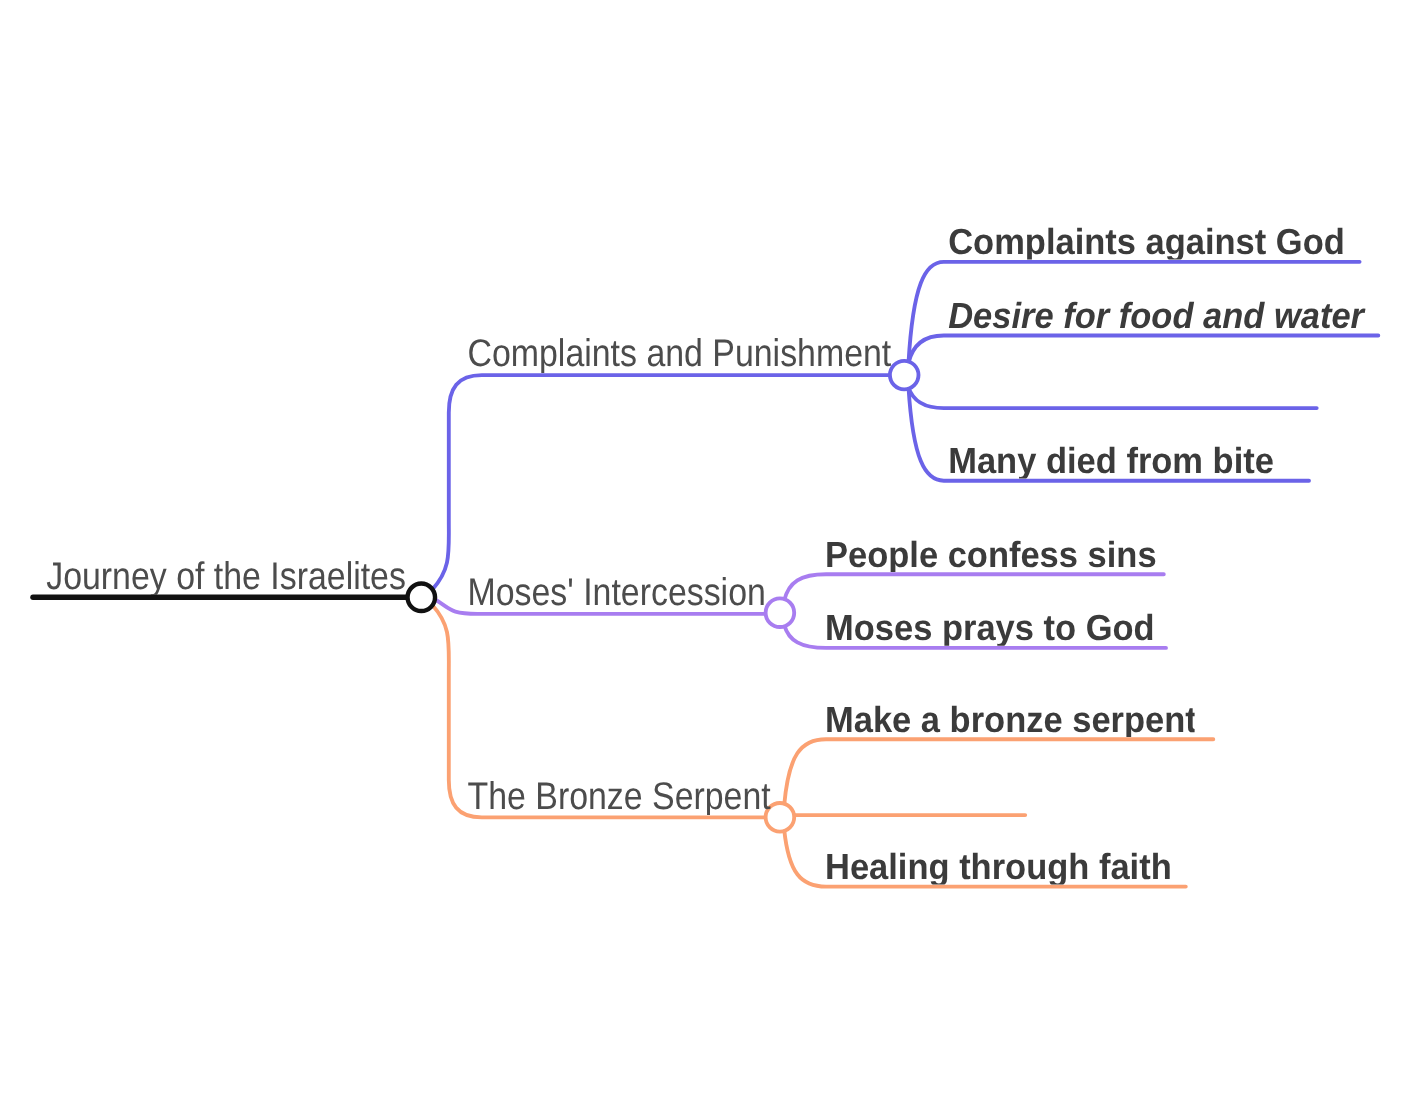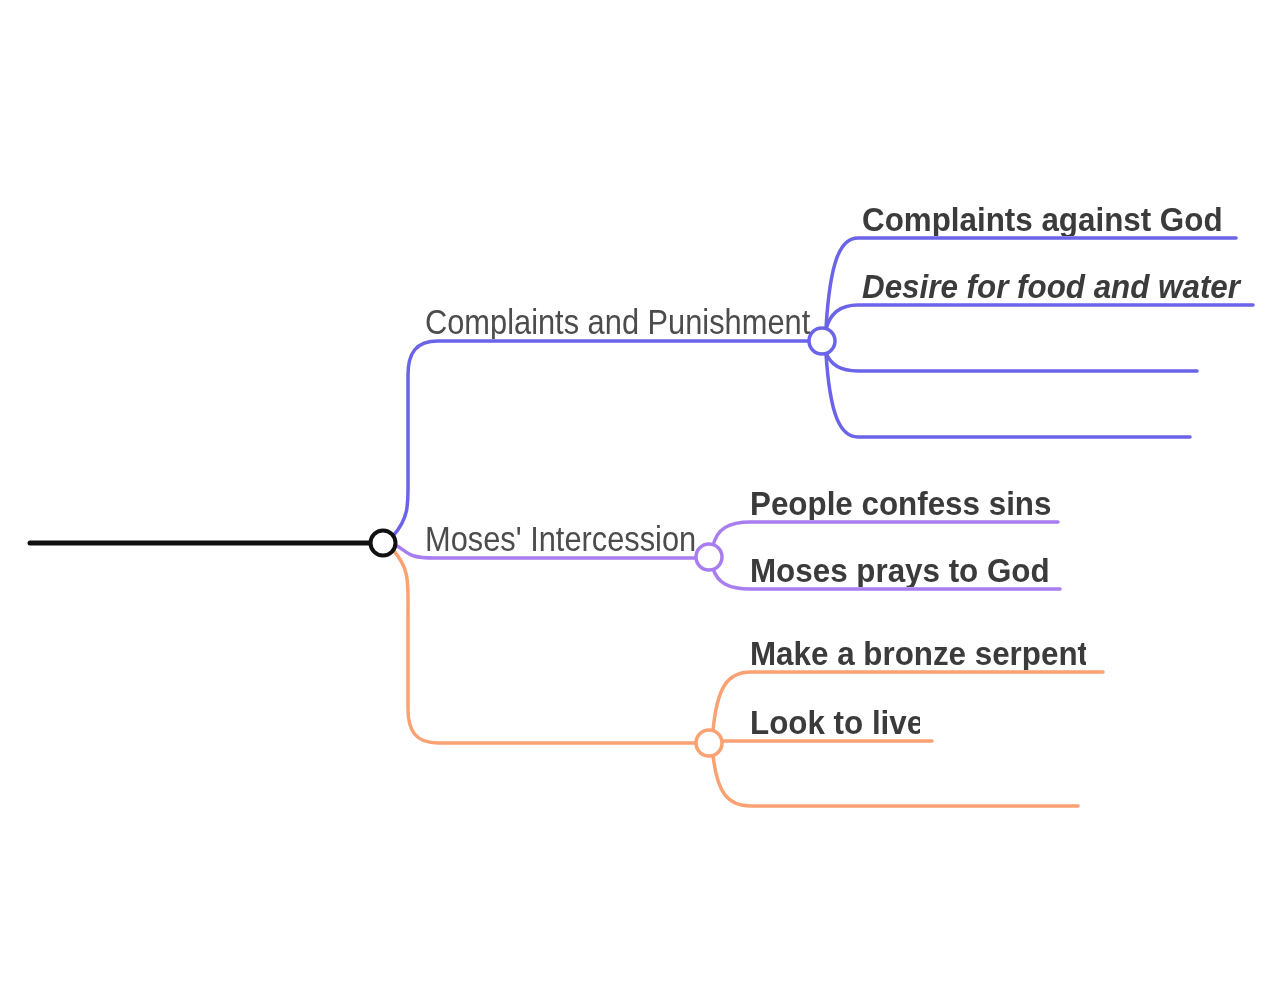--- a/index.html
+++ b/index.html
@@ -34,33 +34,36 @@
       <path d="M 393 550 C 410 569, 408 583, 408 613 L 408 709 C 408 731, 416 743, 438 743 H 696" fill="none" stroke="#fba172" stroke-width="3.5" stroke-linecap="round"></path>
       <path d="M 712.9 731.95 C 717 686.2, 728 672, 751 672 H 1103" fill="none" stroke="#fba172" stroke-width="3.5" stroke-linecap="round"></path>
       <path d="M 722 741 H 932" fill="none" stroke="#fba172" stroke-width="3.5" stroke-linecap="round"></path>
       <path d="M 712.9 754.05 C 717 793.4, 728 806, 751 806 H 1078" fill="none" stroke="#fba172" stroke-width="3.5" stroke-linecap="round"></path>
       <circle cx="383" cy="543" r="12.5" fill="#ffffff" stroke="#111111" stroke-width="4"></circle>
       <circle cx="822" cy="341" r="13" fill="#ffffff" stroke="#6b63e8" stroke-width="3.5"></circle>
       <circle cx="709" cy="557" r="13" fill="#ffffff" stroke="#a87df0" stroke-width="3.5"></circle>
       <circle cx="709" cy="743" r="13" fill="#ffffff" stroke="#fba172" stroke-width="3.5"></circle>
     </svg>
 
+    <div class="node-label title" style="left: 42px; bottom: 459px;"><span class="tx">Journey of the Israelites</span></div>
 
     <div class="node-label title" style="left: 425px; bottom: 661px; text-decoration: underline;"><span class="tx">Complaints and Punishment</span></div>
 
     <div class="node-label child" style="left: 862px; bottom: 764px; width: 360px;"><span class="tx">Complaints against God</span></div>
 
     <div class="node-label child" style="left: 862px; bottom: 697px; width: 380px; font-style: italic;"><span class="tx">Desire for food and water</span></div>
 
 
+    <div class="node-label child" style="left: 862px; bottom: 565px; width: 328px;"><span class="tx">Many died from bite</span></div>
 
     <div class="node-label child" style="left: 750px; bottom: 480px; width: 308px;"><span class="tx">People confess sins</span></div>
 
     <div class="node-label title" style="left: 425px; bottom: 444px;"><span class="tx">Moses' Intercession</span></div>
 
     <div class="node-label child" style="left: 750px; bottom: 413px; width: 298px; text-decoration: underline;"><span class="tx">Moses prays to God</span></div>
 
+    <div class="node-label title" style="left: 425px; bottom: 259px;"><span class="tx">The Bronze Serpent</span></div>
 
     <div class="node-label child" style="left: 750px; bottom: 330px; width: 336px; text-align: center;"><span class="tx">Make a bronze serpent</span></div>
 
-    <div class="node-label child" style="left: 750px; bottom: 261px; width: 170px;"><span class="tx">Look to live</span></div>
 
+    <div class="node-label child" style="left: 750px; bottom: 196px; width: 316px;"><span class="tx">Healing through faith</span></div>
   </div>
 
 </body></html>

